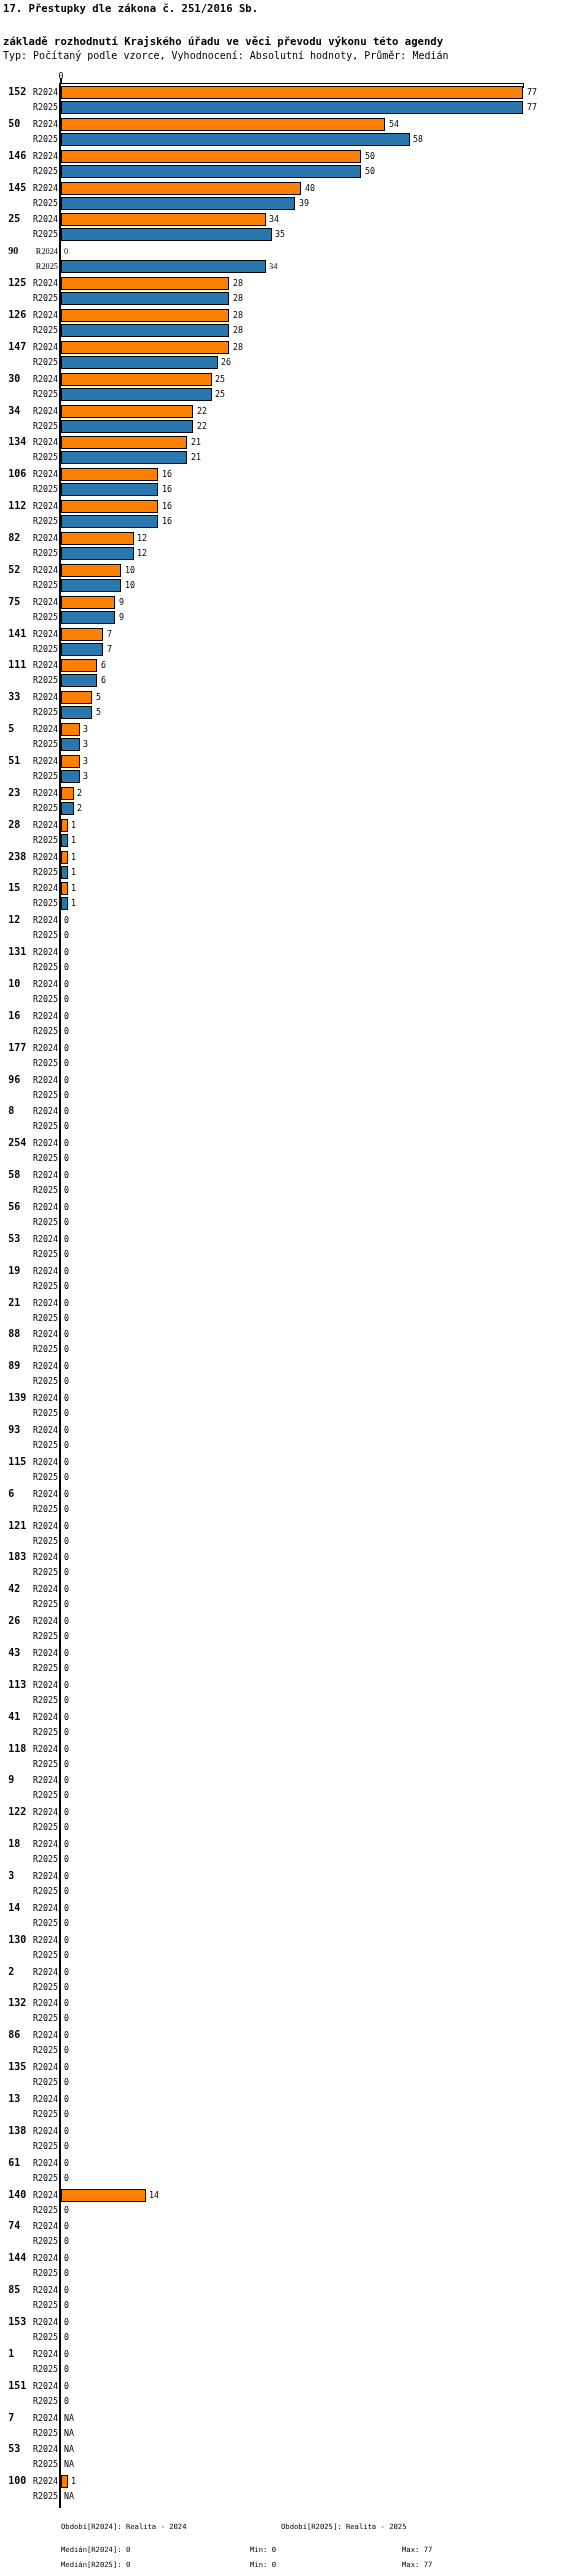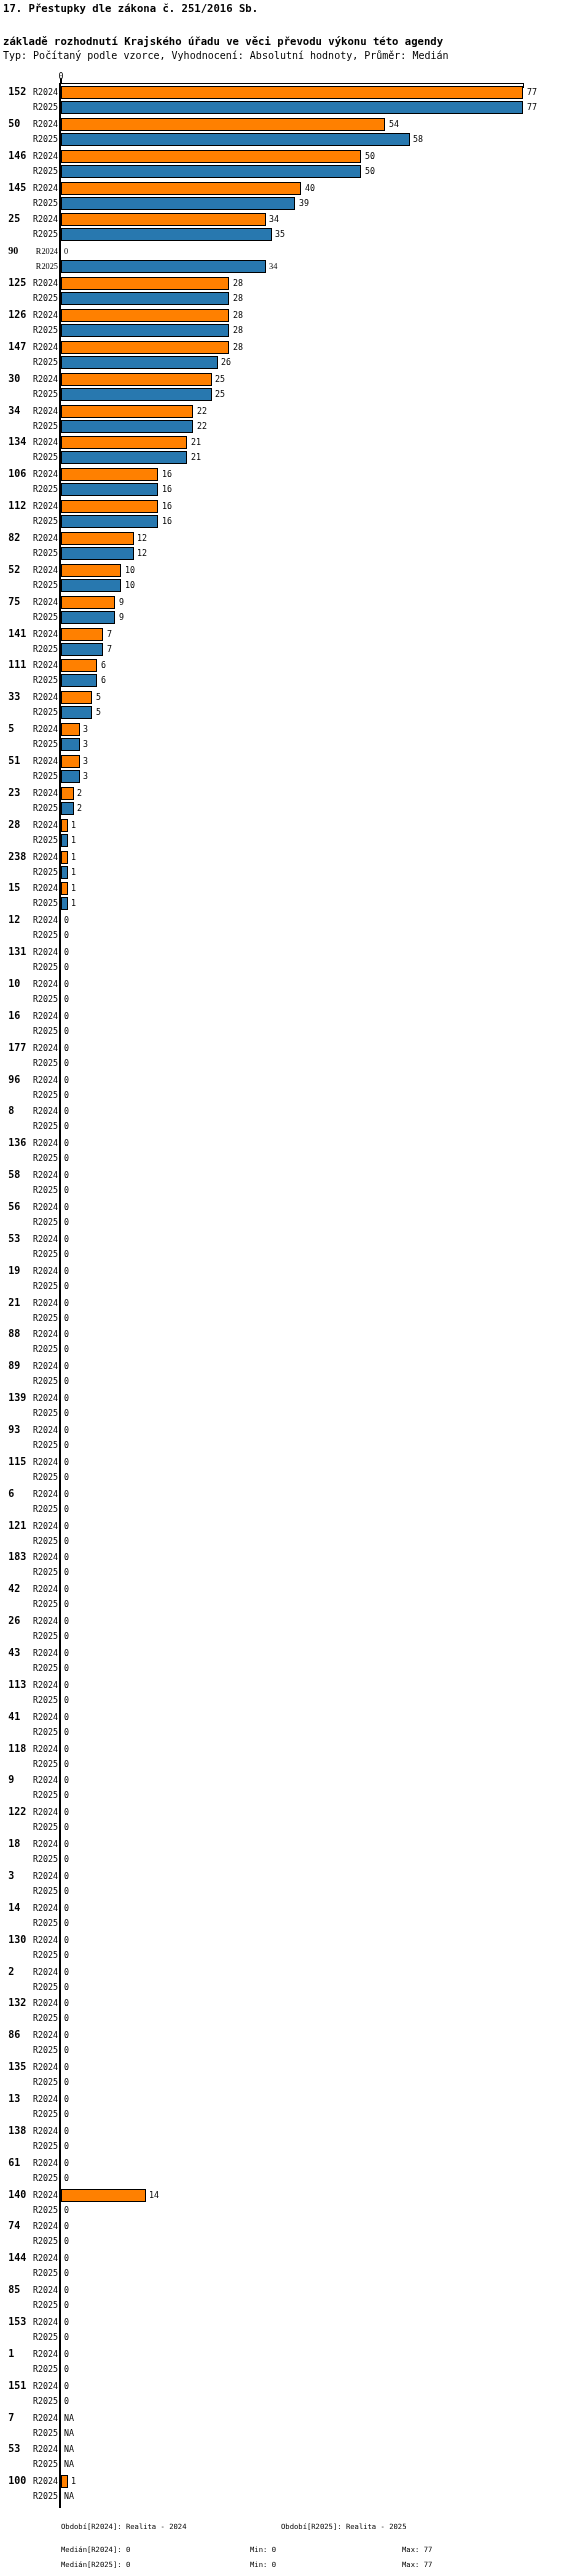--- a/index.html
+++ b/index.html
@@ -499,21 +499,21 @@
       <div class="ser-label">R2024</div>
     <div class="val" style="left: 64px;">0</div>
         </div>
     <div class="row row1">
       <div class="ser-label">R2025</div>
     <div class="val" style="left: 64px;">0</div>
         </div>
   </div>
 
   <div class="group" style="top: 1136px;">
-    <div class="grp-label">136</div>
+    <div class="grp-label">254</div>
     <div class="row row0">
       <div class="ser-label">R2024</div>
     <div class="val" style="left: 64px;">0</div>
         </div>
     <div class="row row1">
       <div class="ser-label">R2025</div>
     <div class="val" style="left: 64px;">0</div>
         </div>
   </div>
 

